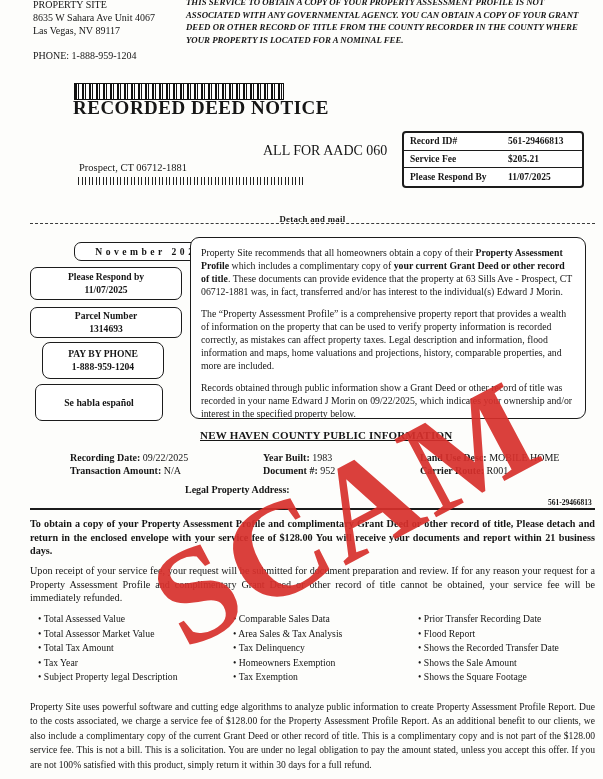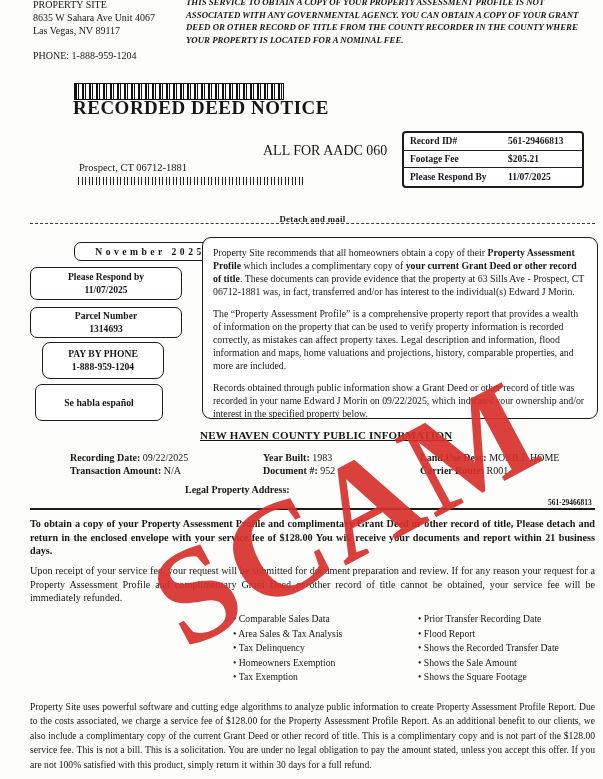--- a/index.html
+++ b/index.html
@@ -61,21 +61,21 @@
   .lbox .l1 { font-size:9.6px; line-height:12.5px; }
   .lbox .l2 { font-size:9.6px; line-height:12.5px; }
   .box-month   { left:30px; top:242px; width:152px; height:19px; letter-spacing:3.5px; font-size:9.6px;margin-left:44px; }
   .box-respond { left:30px; top:267px; width:152px; height:33px; }
   .box-parcel  { left:30px; top:307px; width:152px; height:31px; }
   .box-pay     { left:42px; top:342px; width:122px; height:37px; border-radius:8px; }
   .box-esp     { left:35px; top:384px; width:128px; height:37px; font-size:9.8px; }
 
   
   .main-box {
-    position:absolute; left:202px; top:237px; width:396px; height:182px;
+    position:absolute; left:190px; top:237px; width:396px; height:182px;
     border:1.7px solid #1c1c1c; border-radius:9px; background:#fff;
     padding:8px 10px; font-size:9.8px; line-height:13px;
   }
   .main-box p { margin-bottom:9px; }
   .bold { font-weight:bold; }
 
   
   .county-heading { position:absolute; left:200px; top:429px; font-size:11px; font-weight:bold;
     text-decoration:underline; letter-spacing:0.2px; white-space:nowrap; }
   .county-col { position:absolute; top:452px; font-size:10px; line-height:12.5px; white-space:nowrap; }
@@ -123,21 +123,21 @@
 
   <div class="barcode1"></div>
   <div class="notice-title">RECORDED DEED NOTICE</div>
 
   <div class="record-table">
     <div class="record-row">
       <span class="lbl">Record ID#</span>
       <span class="val">561-29466813</span>
     </div>
     <div class="record-row">
-      <span class="lbl">Footage Fee</span>
+      <span class="lbl">Service Fee</span>
       <span class="val">$205.21</span>
     </div>
     <div class="record-row">
       <span class="lbl">Please Respond By</span>
       <span class="val">11/07/2025</span>
     </div>
   </div>
 
   <div class="aadc">ALL FOR AADC 060</div>
   <div class="recipient">Prospect, CT 06712-1881</div>
@@ -188,20 +188,27 @@
   </div>
 
   <div class="legal-label">Legal Property Address:</div>
 
   <div class="rule"></div>
   <div class="ref-number">561-29466813</div>
 
   <div class="para para-detach">To obtain a copy of your Property Assessment Profile and complimentary Grant Deed or other record of title, Please detach and return in the enclosed envelope with your service fee of $128.00 You will receive your documents and report within 21 business days.</div>
   <div class="para para-refund">Upon receipt of your service fee, your request will be submitted for document preparation and review. If for any reason your request for a Property Assessment Profile and complimentary Grant Deed or other record of title cannot be obtained, your service fee will be immediately refunded.</div>
 
+  <ul class="bullet-col bc1">
+    <li>Total Assessed Value</li>
+    <li>Total Assessor Market Value</li>
+    <li>Total Tax Amount</li>
+    <li>Tax Year</li>
+    <li>Subject Property legal Description</li>
+  </ul>
   <ul class="bullet-col bc2">
     <li>Comparable Sales Data</li>
     <li>Area Sales &amp; Tax Analysis</li>
     <li>Tax Delinquency</li>
     <li>Homeowners Exemption</li>
     <li>Tax Exemption</li>
   </ul>
   <ul class="bullet-col bc3">
     <li>Prior Transfer Recording Date</li>
     <li>Flood Report</li>

